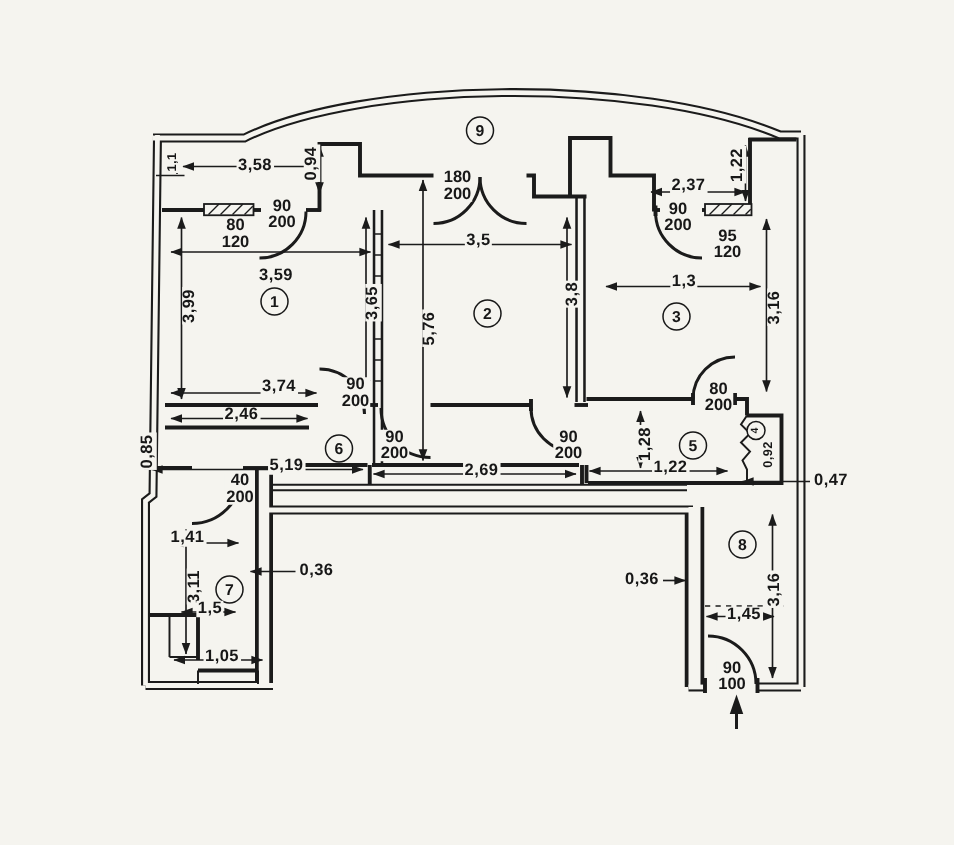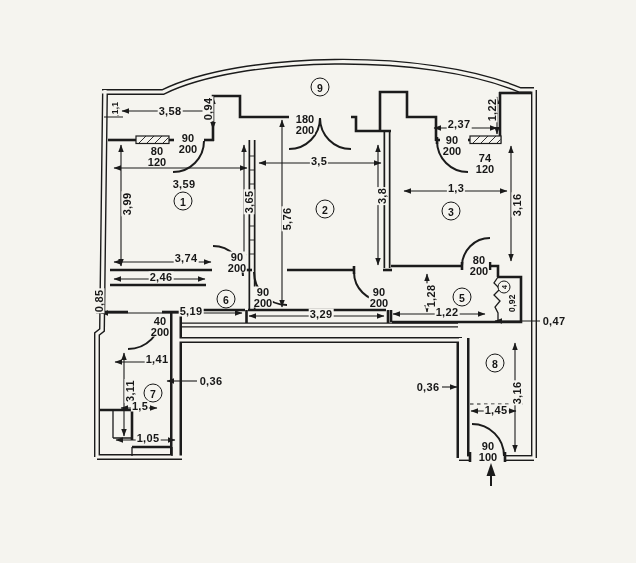--- a/index.html
+++ b/index.html
@@ -199,21 +199,21 @@
     </div>
 <div class="op" style="left:305px;top:124px">
   <div>180</div>
       <div>200</div>
     </div>
 <div class="op" style="left:452px;top:145px">
   <div>90</div>
       <div>200</div>
     </div>
 <div class="op" style="left:485px;top:163px">
-  <div>74</div>
+  <div>95</div>
       <div>120</div>
     </div>
 <div class="op" style="left:237px;top:262px">
   <div>90</div>
       <div>200</div>
     </div>
 <div class="op" style="left:263px;top:297px">
   <div>90</div>
       <div>200</div>
     </div>
@@ -244,26 +244,26 @@
 <div class="dim v" style="left:127px;top:204px">3,99</div>
 <div class="dim v" style="left:249px;top:202px">3,65</div>
 <div class="dim v" style="left:287px;top:219px">5,76</div>
 <div class="dim v" style="left:382px;top:196px">3,8</div>
 <div class="dim" style="left:456px;top:188px">1,3</div>
 <div class="dim v" style="left:517px;top:205px">3,16</div>
 <div class="dim" style="left:186px;top:258px">3,74</div>
 <div class="dim" style="left:161px;top:277px">2,46</div>
 <div class="dim v" style="left:99px;top:301px">0,85</div>
 <div class="dim" style="left:191px;top:311px">5,19</div>
-<div class="dim" style="left:321px;top:314px">3,29</div>
+<div class="dim" style="left:321px;top:314px">2,69</div>
 <div class="dim" style="left:447px;top:312px">1,22</div>
 <div class="dim v" style="left:431px;top:296px">1,28</div>
 <div class="dim v sm" style="left:512px;top:303px">0,92</div>
 <div class="dim" style="left:554px;top:321px">0,47</div>
-<div class="dim" style="left:157px;top:359px">1,41</div>
+<div class="dim" style="left:125px;top:359px">1,41</div>
 <div class="dim" style="left:211px;top:381px">0,36</div>
 <div class="dim v" style="left:130px;top:391px">3,11</div>
 <div class="dim" style="left:140px;top:406px">1,5</div>
 <div class="dim" style="left:148px;top:438px">1,05</div>
 <div class="dim" style="left:428px;top:387px">0,36</div>
 <div class="dim v" style="left:517px;top:393px">3,16</div>
 <div class="dim" style="left:496px;top:410px">1,45</div>
 
 </div>
 

